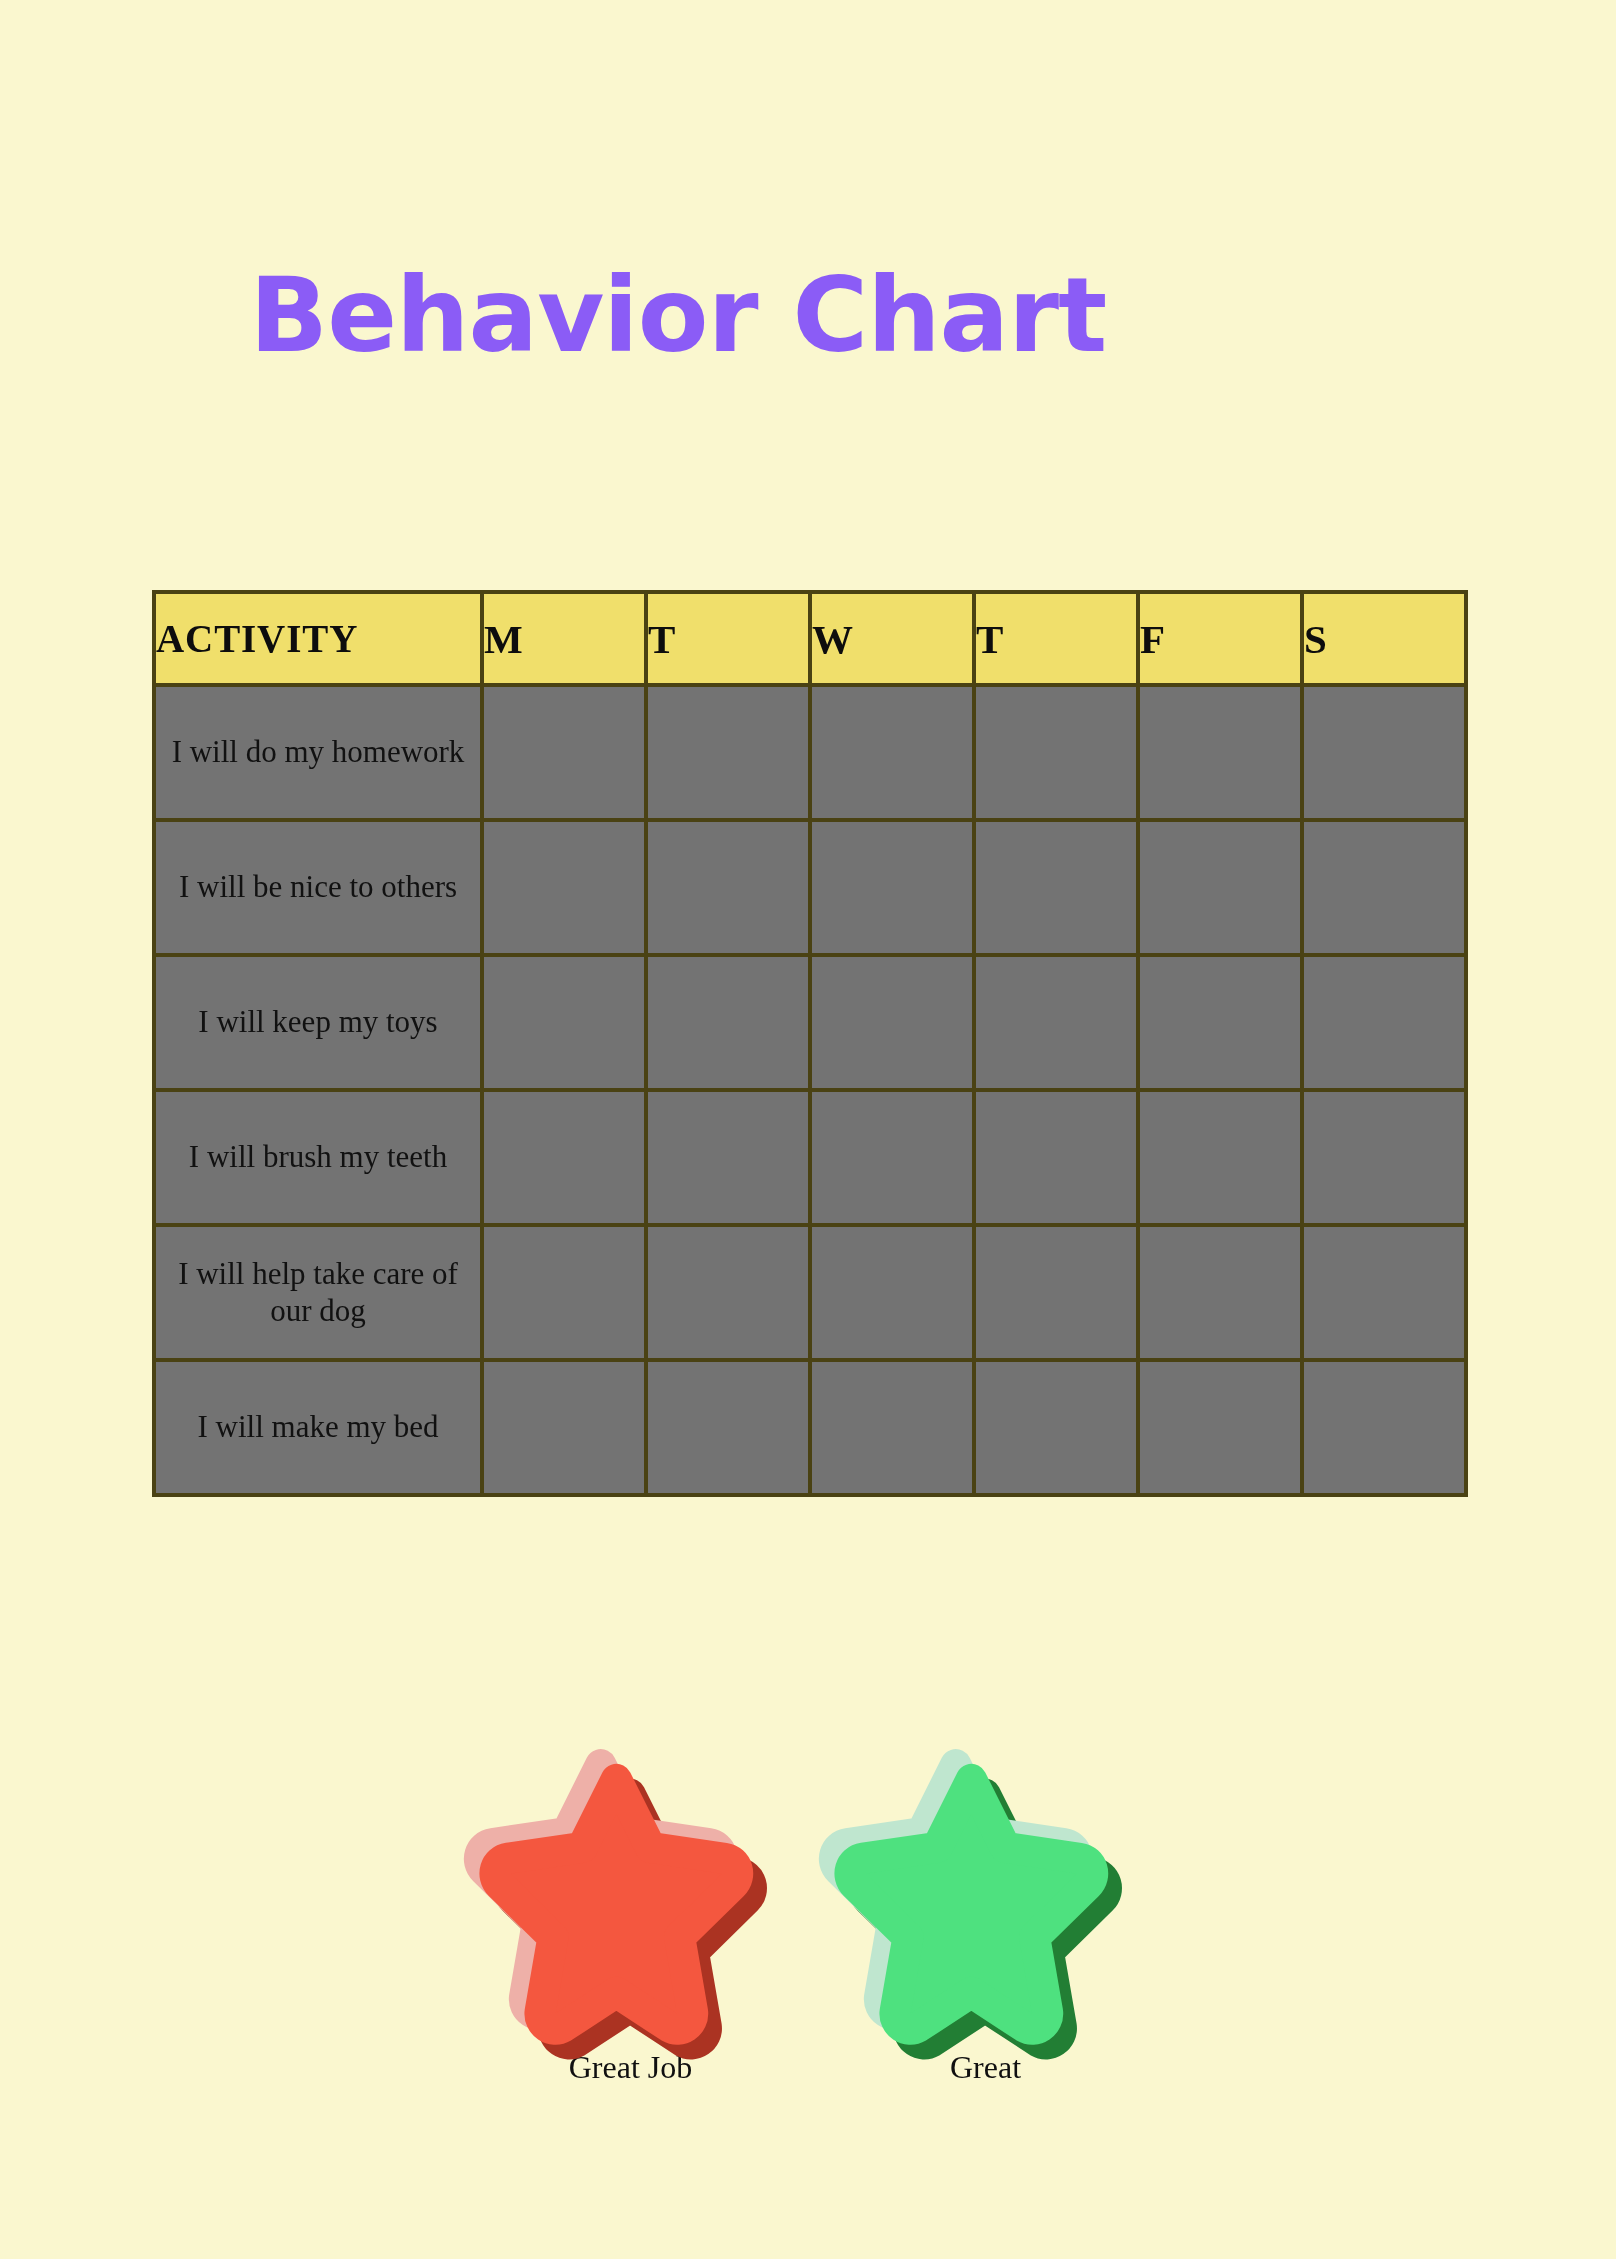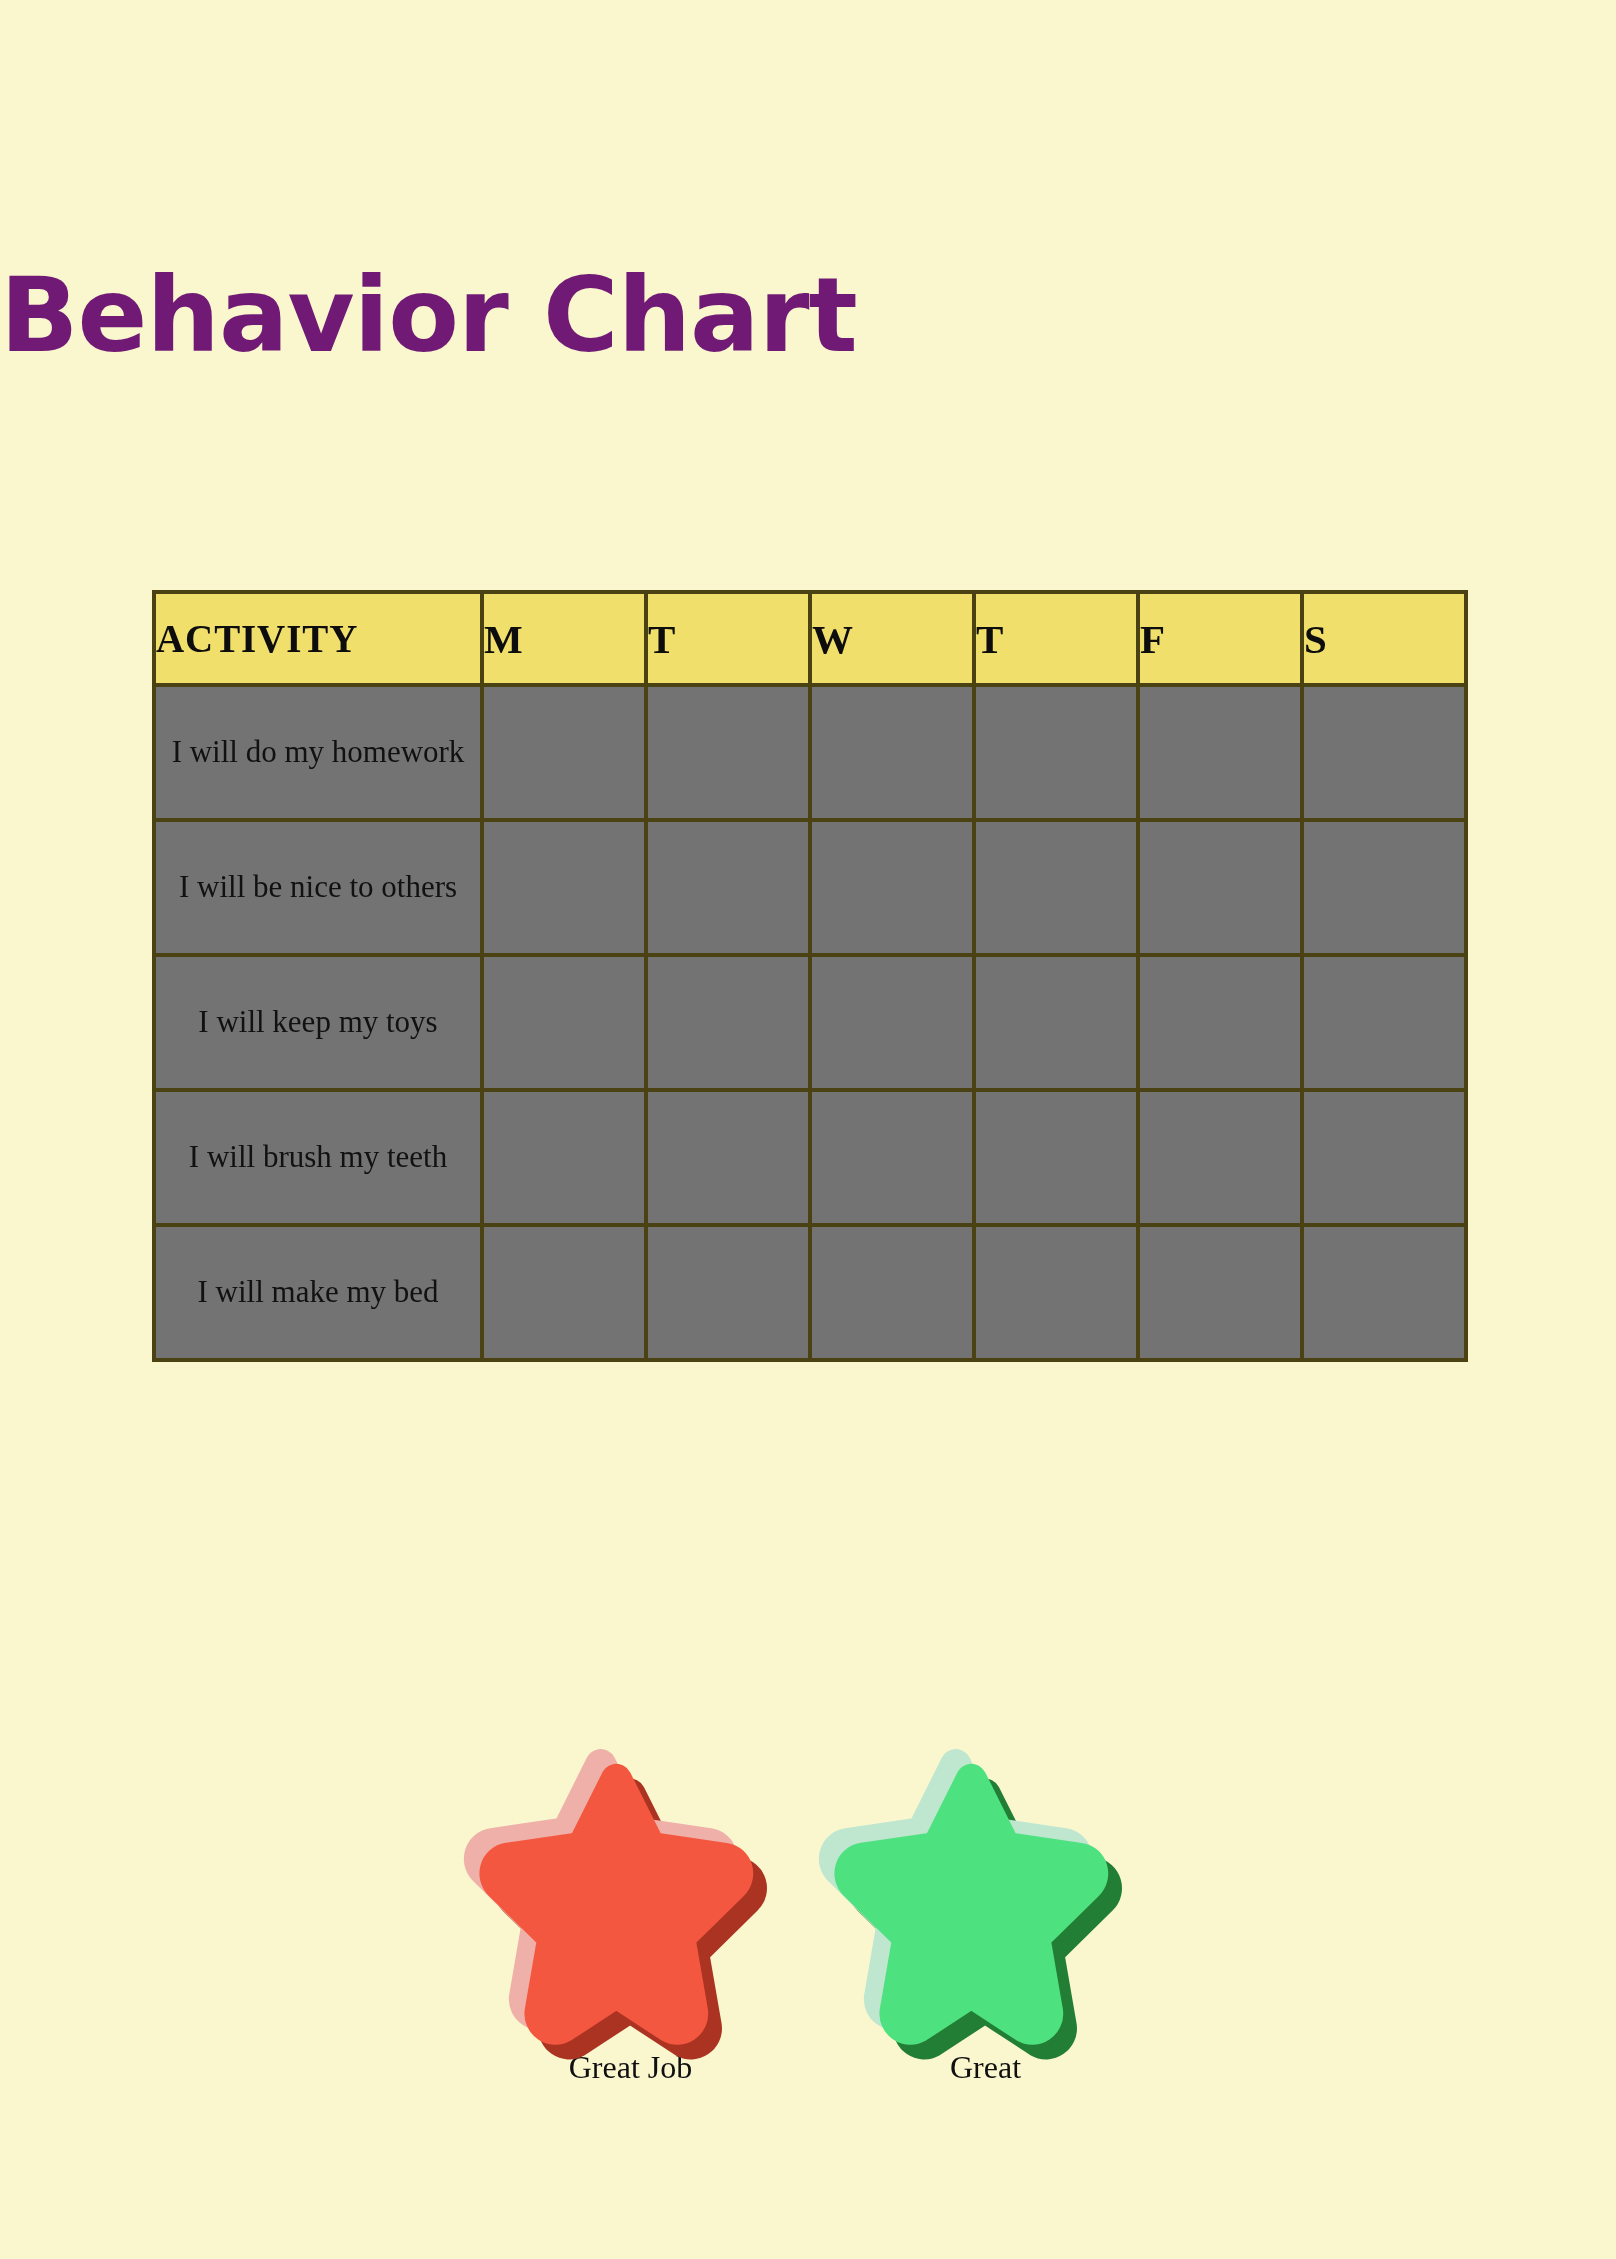--- a/index.html
+++ b/index.html
@@ -14,27 +14,27 @@
     overflow: hidden;
     position: relative;
   }
 
   
   .page-title {
     position: absolute;
     left: 0;
     top: 264px;
     width: 1356px;
-    text-align: left;
+    text-align: center;
     font-family: "DejaVu Sans", sans-serif;
     font-weight: bold;
     font-size: 103px;
     line-height: 1.0;
     letter-spacing: -0.9px;
-    color: #701a75;
+    color: #8b5cf6;
     white-space: nowrap;
   }
 
   
   .chart-table-wrap {
     position: absolute;
     left: 152px;
     top: 590px;
     width: 1312px;
   }
@@ -186,20 +186,29 @@
       <tr>
         <td class="activity-cell">I will brush my teeth</td>
         <td class="day-cell"></td>
         <td class="day-cell"></td>
         <td class="day-cell"></td>
         <td class="day-cell"></td>
         <td class="day-cell"></td>
         <td class="day-cell"></td>
       </tr>
 
+      <tr>
+        <td class="activity-cell">I will help take care of our dog</td>
+        <td class="day-cell"></td>
+        <td class="day-cell"></td>
+        <td class="day-cell"></td>
+        <td class="day-cell"></td>
+        <td class="day-cell"></td>
+        <td class="day-cell"></td>
+      </tr>
 
       <tr>
         <td class="activity-cell">I will make my bed</td>
         <td class="day-cell"></td>
         <td class="day-cell"></td>
         <td class="day-cell"></td>
         <td class="day-cell"></td>
         <td class="day-cell"></td>
         <td class="day-cell"></td>
       </tr>

